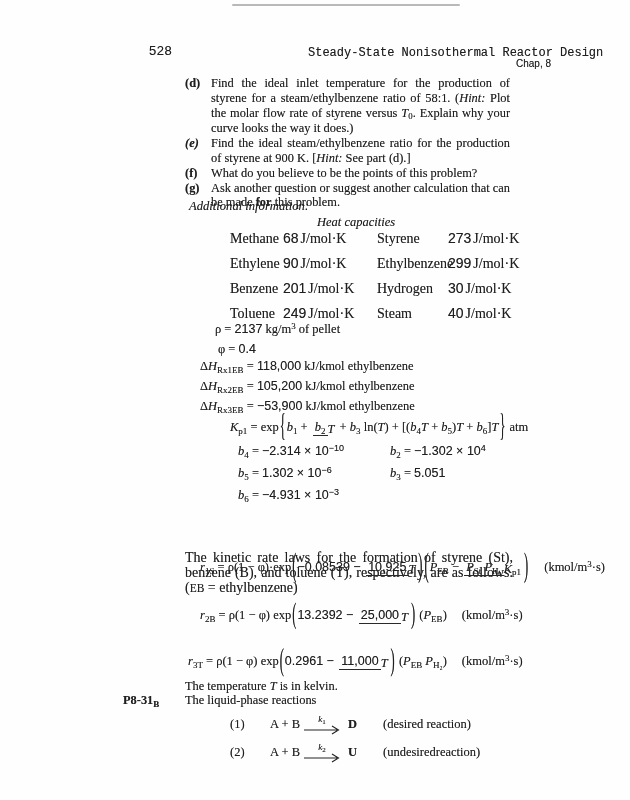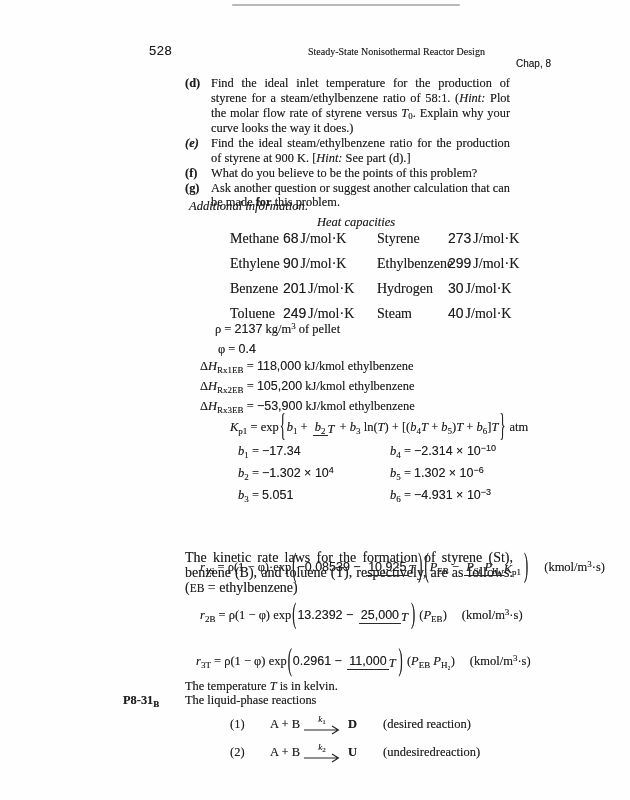--- a/index.html
+++ b/index.html
@@ -3,21 +3,21 @@
 <meta charset="utf-8">
 <style>
   html,body{margin:0;padding:0;background:#ffffff;}
   .page{position:relative;width:630px;height:800px;background:#fefefe;overflow:hidden;
         font-family:"Liberation Serif",serif;color:#1f1f1f;
         text-shadow:0 0 0.4px rgba(45,45,45,0.55);}
   .top-rule{position:absolute;left:232px;top:4px;width:228px;height:2px;background:#b9b9b9;border-radius:1px;}
 
   
   .pgnum{position:absolute;left:149px;top:43px;font-family:"Liberation Sans",sans-serif;font-size:13px;letter-spacing:0.5px;}
-  .htitle{position:absolute;left:308px;top:46px;font-family:Liberation Serif, serif;font-size:10px;text-align:right;}
+  .htitle{position:absolute;left:308px;top:46px;font-family:Liberation Mono, monospace;font-size:12px;text-align:right;}
   .hchap{position:absolute;left:516px;top:58px;font-family:Liberation Sans, sans-serif;font-size:10px;}
 
   
   .items{position:absolute;left:185px;top:76px;width:325px;font-size:12.4px;line-height:14.8px;}
   .prob-item{display:flex;}
   .prob-label{flex:0 0 26px;font-weight:bold;}
   .prob-label[data-style="bi"]{font-style:italic;}
   .prob-text{flex:1;text-align:justify;}
 
   .addl-info{position:absolute;left:189px;top:199px;font-style:italic;font-size:12.6px;}
@@ -46,21 +46,21 @@
   #eq-phi{left:218px;top:326px;}
   #eq-dh1{left:200px;top:343px;}
   #eq-dh2{left:200px;top:363px;}
   #eq-dh3{left:200px;top:383px;}
   #eq-kp{left:230px;top:404px;}
   .b-grid{position:absolute;left:238px;top:444px;display:grid;grid-template-columns:152px auto;
           row-gap:5.5px;font-size:12.5px;line-height:15.5px;white-space:nowrap;}
   .intro{position:absolute;left:185px;top:504px;width:328px;font-size:14px;line-height:14.9px;text-align:justify;margin-top:47px;}
   #eq-r1s{left:200px;top:544px;}
   #eq-r2b{left:200px;top:592px;}
-  #eq-r3t{left:196px;top:638px;}
+  #eq-r3t{left:188px;top:638px;}
 
   .temp-note{position:absolute;left:185px;top:679px;font-size:12.4px;}
   .plabel{position:absolute;left:123px;top:693px;font-size:12.4px;font-weight:bold;}
   .plb-sub{font-size:9px;position:relative;top:2.5px;}
   .liquid-text{position:absolute;left:185px;top:693px;font-size:12.4px;}
 
   .rxn-row{position:absolute;left:230px;display:flex;align-items:center;height:26px;font-size:12.5px;}
   #rxn-1{top:711px;}
   #rxn-2{top:739px;}
   .rxn-num{width:40px;}
@@ -129,21 +129,20 @@
   <div class="eq" id="eq-phi"><span>φ = </span><span class="tk-sf">0.4</span></div>
   <div class="eq" id="eq-dh1"><span>Δ</span><span class="tk-i">H</span><span class="tk-sub">Rx1EB</span><span> = </span><span class="tk-sf">118,000</span><span> kJ/kmol ethylbenzene</span></div>
   <div class="eq" id="eq-dh2"><span>Δ</span><span class="tk-i">H</span><span class="tk-sub">Rx2EB</span><span> = </span><span class="tk-sf">105,200</span><span> kJ/kmol ethylbenzene</span></div>
   <div class="eq" id="eq-dh3"><span>Δ</span><span class="tk-i">H</span><span class="tk-sub">Rx3EB</span><span> = </span><span class="tk-sf">−53,900</span><span> kJ/kmol ethylbenzene</span></div>
   <div class="eq" id="eq-kp"><span class="tk-i">K</span><span class="tk-sub">p1</span><span> = exp</span><span class="tk-stretch" style="transform: scaleY(2.5);">{</span><span class="tk-i">b</span><span class="tk-sub">1</span><span> + </span><span class="frac">
         <span class="fnum"><span class="tk-i">b</span><span class="tk-sub">2</span></span>
         <span class="fden"><span class="tk-i">T</span></span>
       </span><span> + </span><span class="tk-i">b</span><span class="tk-sub">3</span><span> ln(</span><span class="tk-i">T</span><span>) + [(</span><span class="tk-i">b</span><span class="tk-sub">4</span><span class="tk-i">T</span><span> + </span><span class="tk-i">b</span><span class="tk-sub">5</span><span>)</span><span class="tk-i">T</span><span> + </span><span class="tk-i">b</span><span class="tk-sub">6</span><span>]</span><span class="tk-i">T</span><span class="tk-stretch" style="transform: scaleY(2.5);">}</span><span> atm</span></div>
 
   <div class="b-grid">
-    <span class="b-cell"><span class="tk-i">b</span><span class="tk-sub">1</span><span> = </span><span class="tk-sf">−17.34</span></span>
     <span class="b-cell"><span class="tk-i">b</span><span class="tk-sub">4</span><span> = </span><span class="tk-sf">−2.314 × 10</span><span class="tk-sup tk-sf">−10</span></span>
     <span class="b-cell"><span class="tk-i">b</span><span class="tk-sub">2</span><span> = </span><span class="tk-sf">−1.302 × 10</span><span class="tk-sup tk-sf">4</span></span>
     <span class="b-cell"><span class="tk-i">b</span><span class="tk-sub">5</span><span> = </span><span class="tk-sf">1.302 × 10</span><span class="tk-sup tk-sf">−6</span></span>
     <span class="b-cell"><span class="tk-i">b</span><span class="tk-sub">3</span><span> = </span><span class="tk-sf">5.051</span></span>
     <span class="b-cell"><span class="tk-i">b</span><span class="tk-sub">6</span><span> = </span><span class="tk-sf">−4.931 × 10</span><span class="tk-sup tk-sf">−3</span></span>
   </div>
 
   <p class="intro"><span>The kinetic rate laws for the formation of styrene (St), benzene (B), and toluene (T), respectively, are as follows. (</span><span class="tk-small">EB</span><span> = ethylbenzene)</span></p>
 
   <div class="eq" id="eq-r1s"><span class="tk-i">r</span><span class="tk-sub">1S</span><span> = ρ(1 − φ)·exp</span><span class="tk-stretch" style="transform: scaleY(2.7);">(</span><span class="tk-sf">−0.08539 − </span><span class="frac">

